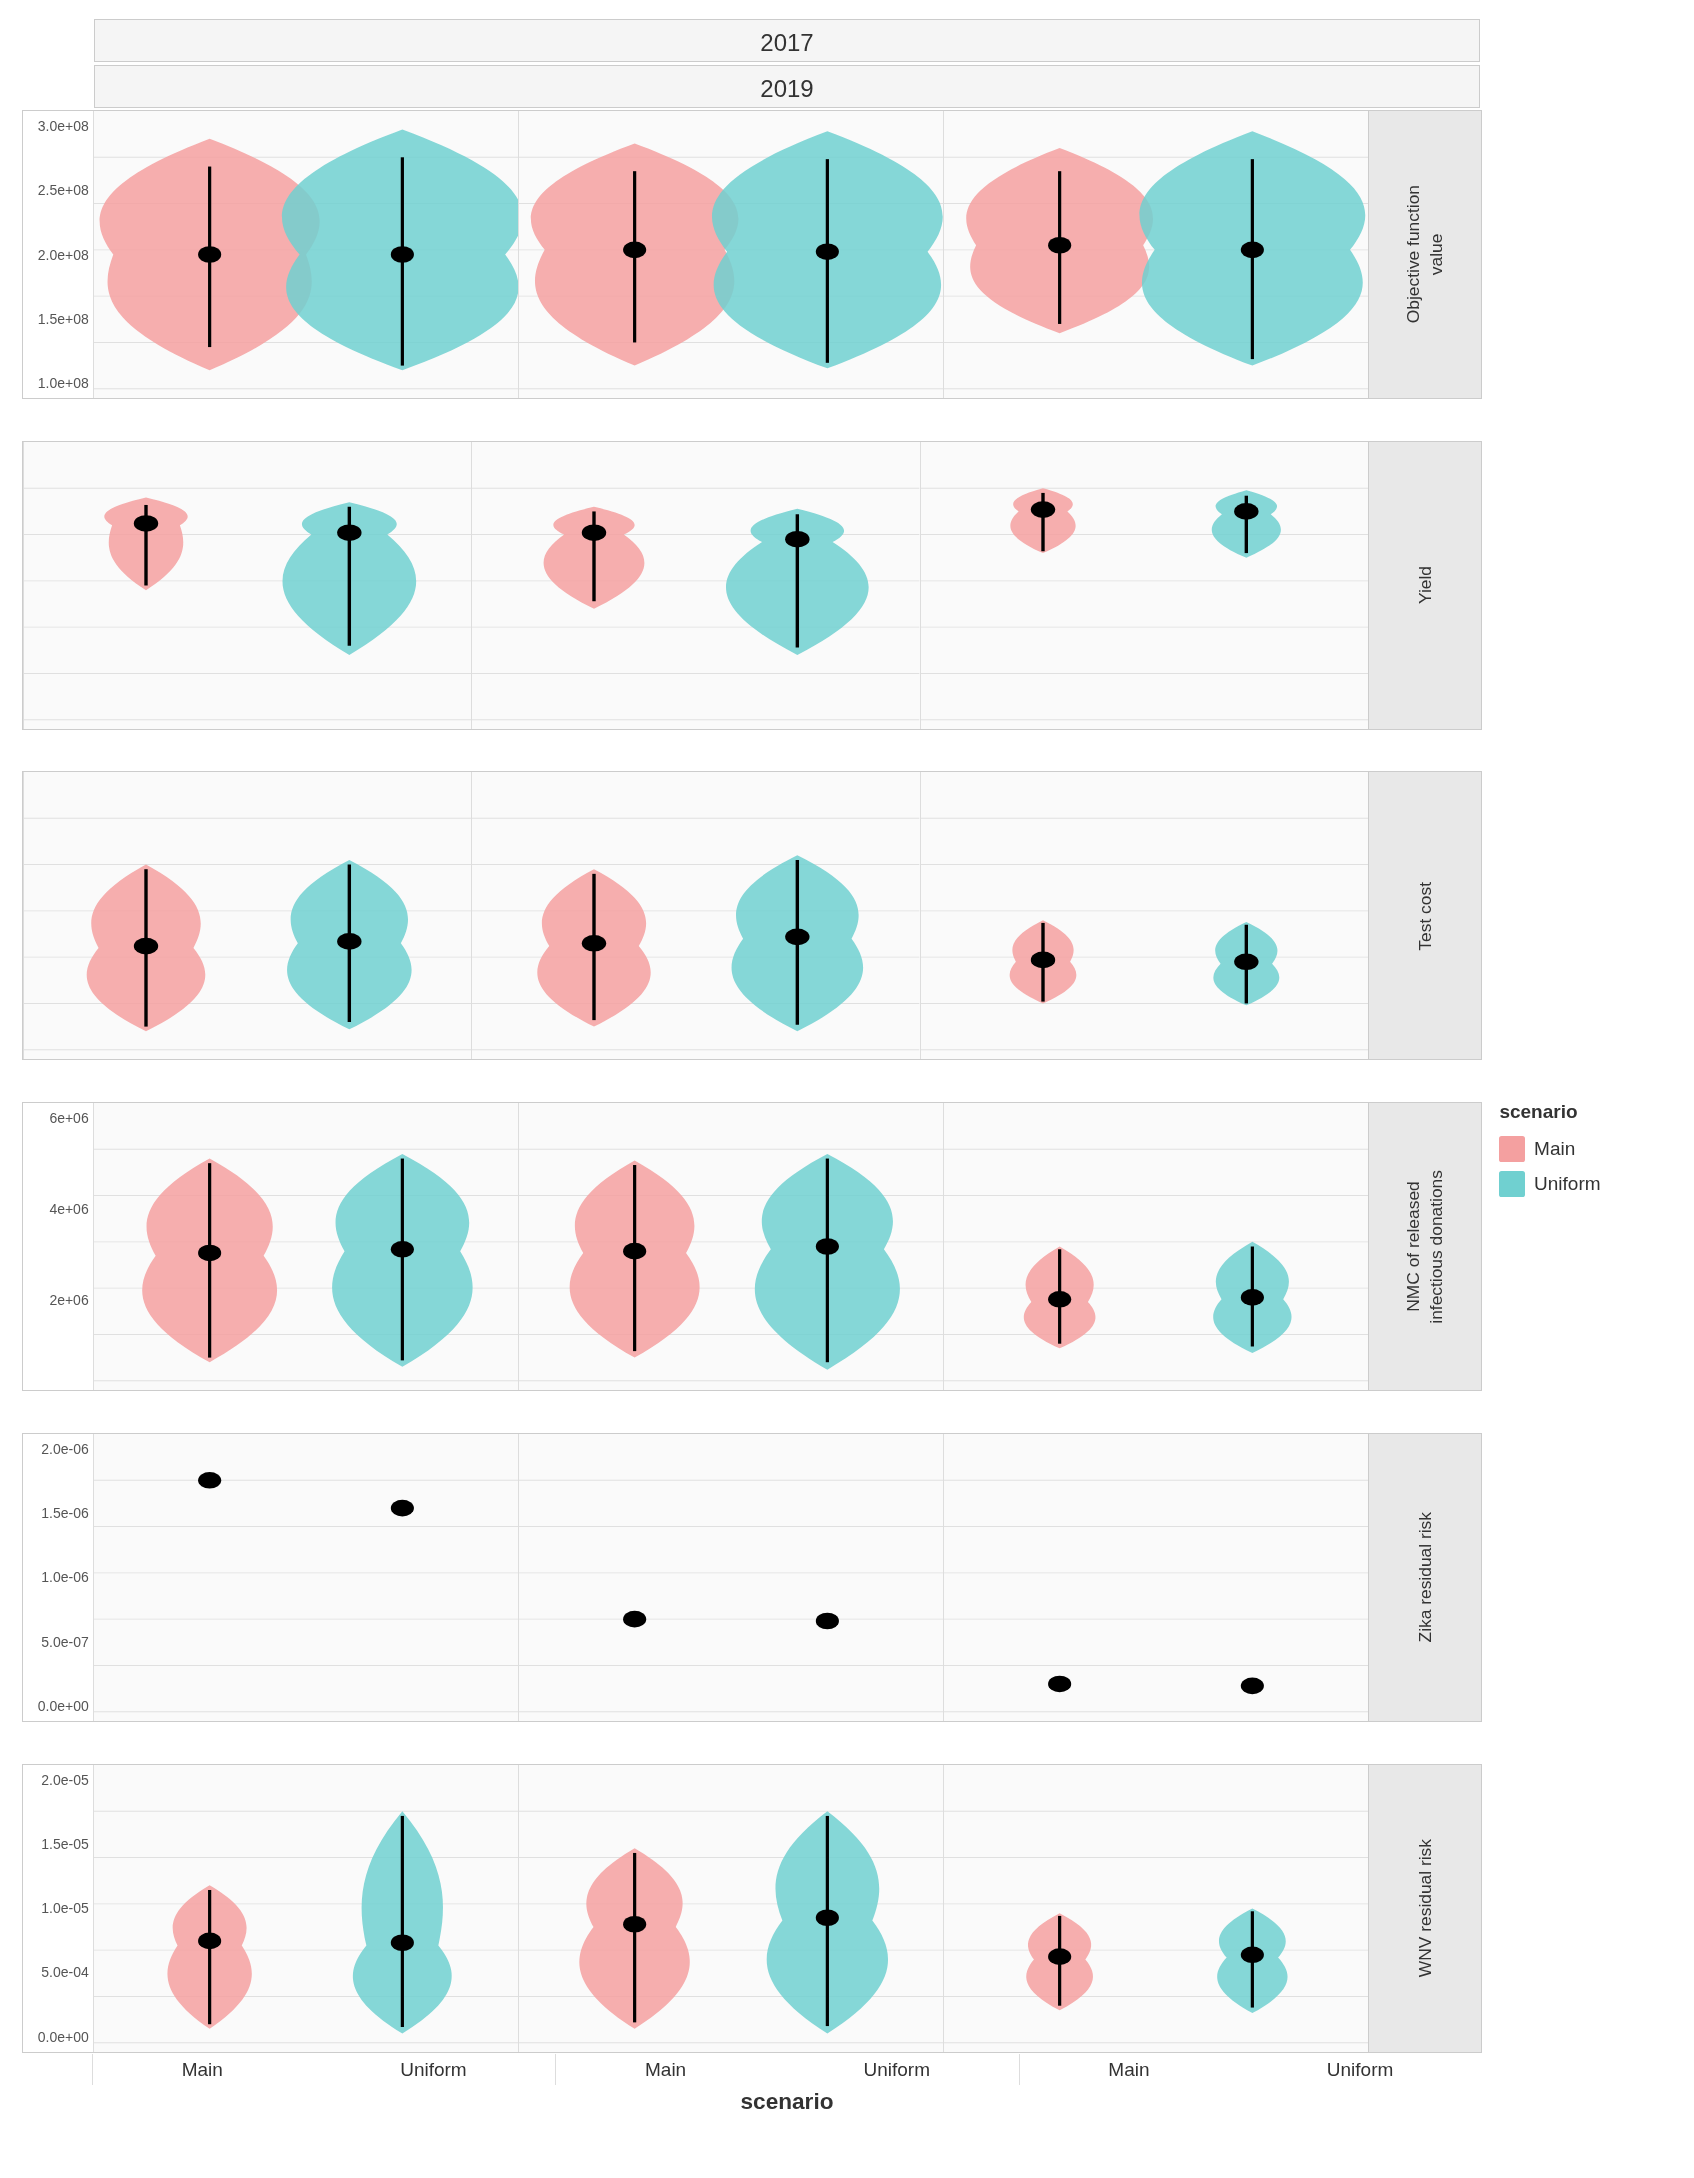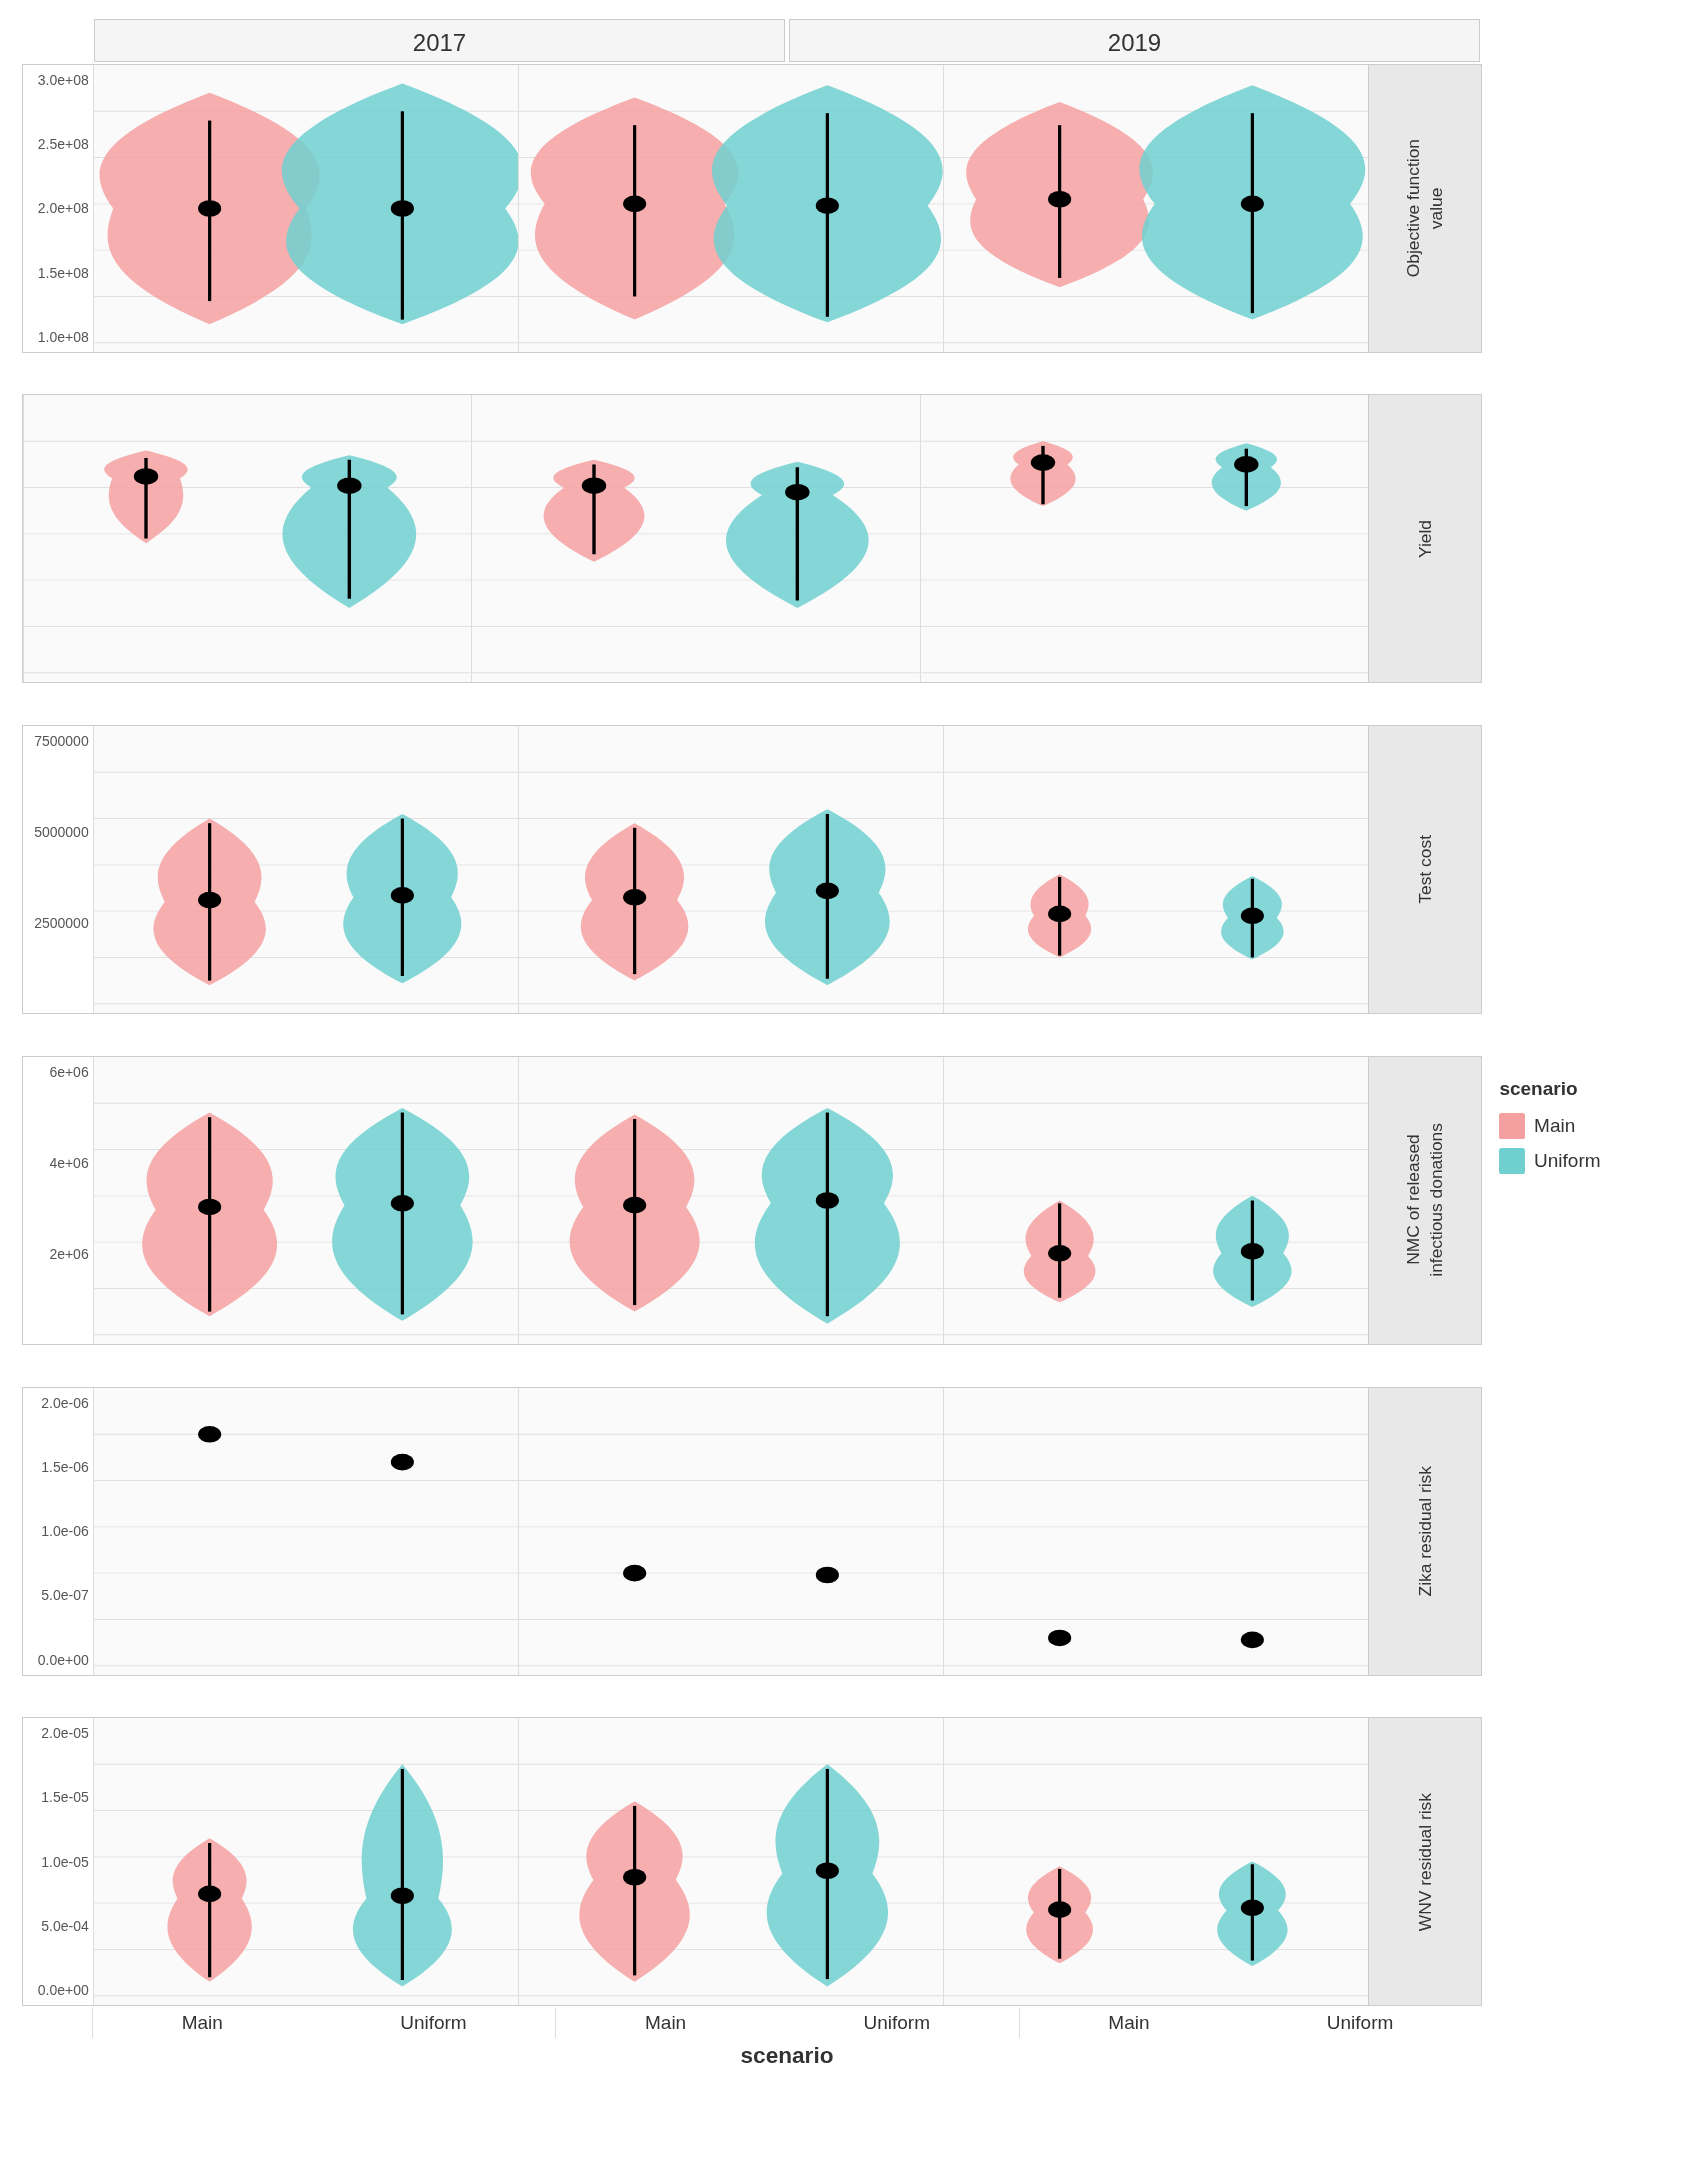--- a/index.html
+++ b/index.html
@@ -19,21 +19,21 @@
       width: 1651px;
     }
     .main-area {
       display: flex;
       flex-direction: column;
       flex: 1;
     }
     
     .year-headers {
       display: flex;
-      flex-direction: row;
+      flex-direction: column;
       margin-left: 70px;
       margin-right: 0px;
     }
     .year-header {
       flex: 1;
       text-align: center;
       font-size: 24px;
       color: #333;
       padding: 8.7px 0 4.3px 0;
       border: 0.9px solid #ccc;
@@ -353,26 +353,20 @@
                 <line x1="240" y1="58" x2="240" y2="120" stroke="#000" stroke-width="2.5"></line>
                 <circle cx="90" cy="73" r="9" fill="#000"></circle>
                 <circle cx="240" cy="75" r="9" fill="#000"></circle>
               </svg></div>
           </div>
           <div class="row-label-area">
             <div class="row-label-text">Yield</div>
           </div>
         </div>
         <div class="chart-row">
-          <div class="y-axis-area">
-            <div class="y-label">7500000</div>
-            <div class="y-label">5000000</div>
-            <div class="y-label">2500000</div>
-            <div class="y-label"></div>
-          </div>
           <div class="cells">
             <div class="cell"><svg viewBox="0 0 330 310" preserveAspectRatio="none">
                 <line x1="0" y1="50" x2="330" y2="50" class="grid-line"></line>
                 <line x1="0" y1="100" x2="330" y2="100" class="grid-line"></line>
                 <line x1="0" y1="150" x2="330" y2="150" class="grid-line"></line>
                 <line x1="0" y1="200" x2="330" y2="200" class="grid-line"></line>
                 <line x1="0" y1="250" x2="330" y2="250" class="grid-line"></line>
                 <line x1="0" y1="300" x2="330" y2="300" class="grid-line"></line>
                 <path d="
     M 90 100

